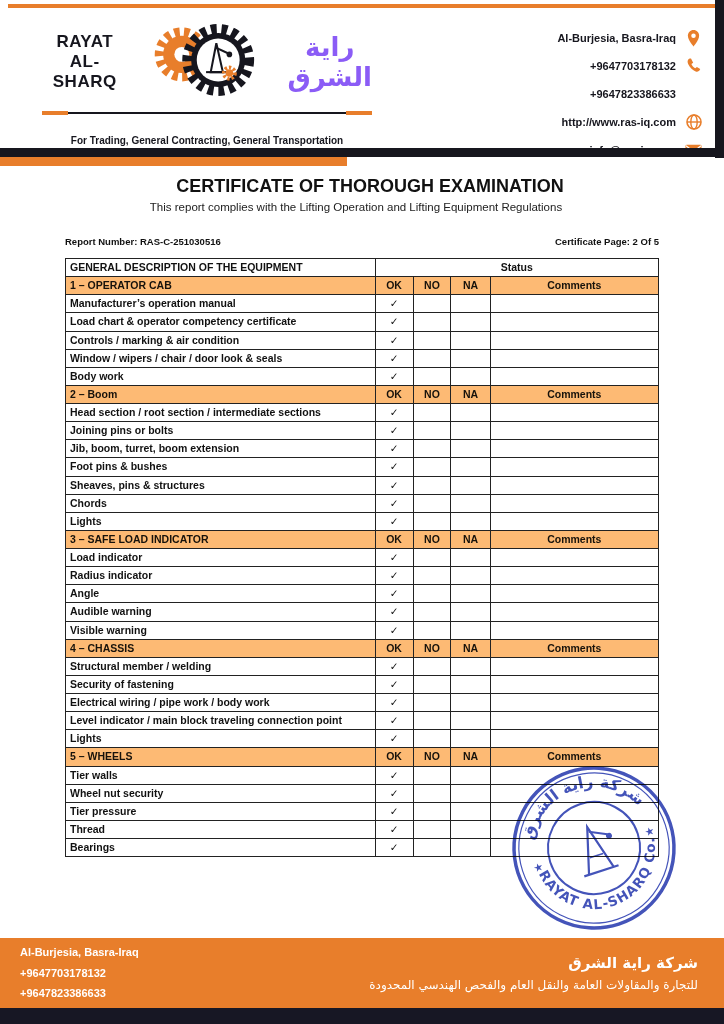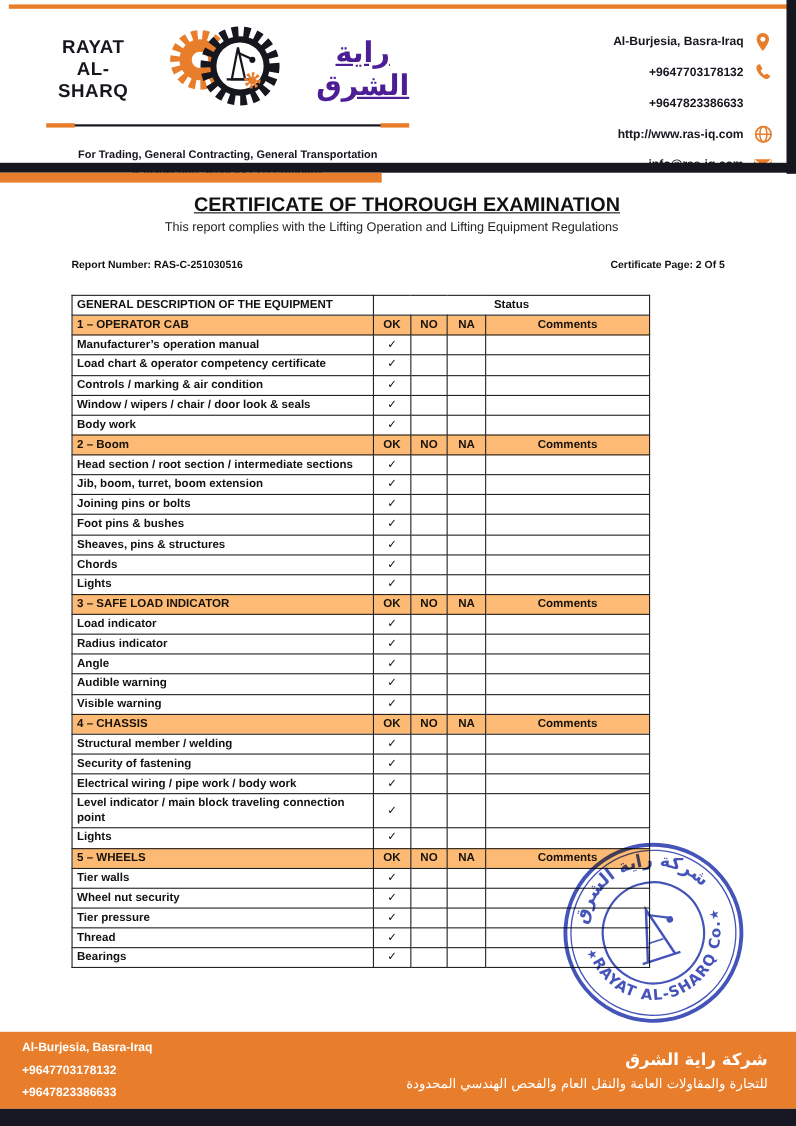--- a/index.html
+++ b/index.html
@@ -7,44 +7,44 @@
   .page { position:relative; width:724px; height:1024px; background:#fff; margin:0 auto; overflow:hidden; }
 
   .top-strip { position:absolute; top:4px; left:8px; right:8px; height:4px; background:#E87E2B; }
   .corner-strip { position:absolute; top:0; right:0; width:9px; height:158px; background:#16161e; }
 
   
   .header { position:absolute; top:14px; left:0; right:0; height:138px; display:flex; justify-content:space-between; }
   .logo-block { margin-left:42px; width:330px; text-align:center; }
   .logo-row { display:flex; align-items:center; justify-content:space-between; gap:24px; }
   .company-en { font-size:17px; font-weight:bold; color:#16161e; letter-spacing:.5px; }
-  .company-ar { font-size:26px; font-weight:bold; color:#4c1d95; font-family:"DejaVu Sans", sans-serif;text-decoration:underline; }
+  .company-ar { font-size:26px; font-weight:bold; color:#8b5cf6; font-family:"DejaVu Sans", sans-serif; }
   .logo-rule { height:2px; background:#16161e; margin:2px 6px 5px 6px; position:relative; }
   .logo-rule:before, .logo-rule:after { content:""; position:absolute; top:-1px; width:26px; height:4px; background:#E87E2B; }
   .logo-rule:before { left:-6px; } .logo-rule:after { right:-6px; }
   .tagline { font-size:10px; font-weight:bold; color:#16161e; line-height:1.45;margin-top:20px; }
 
   .contacts { margin-right:22px; width:250px; padding-top:10px; }
   .contact-item { display:flex; align-items:center; justify-content:flex-end; gap:9px; height:28px; font-size:11px; font-weight:bold; color:#16161e; }
   .contact-item .ic { width:17px; height:17px; flex:0 0 17px; display:flex; align-items:center; justify-content:center; }
   .contact-item .ic.empty { visibility:hidden; }
 
   .sep { position:absolute; top:148px; left:0; right:0; }
   .sep-black { height:9px; background:#16161e; width:100%; }
   .sep-orange { height:9px; background:#E87E2B; width:347px; }
 
   
-  .title { position:absolute; top:176px; left:16px; right:0; text-align:center; font-size:18px; font-weight:bold; color:#111;text-decoration:underline; }
+  .title { position:absolute; top:176px; left:16px; right:0; text-align:center; font-size:18px; font-weight:bold; color:#111; }
   .subtitle { position:absolute; top:201px; left:0; right:12px; text-align:center; font-size:11.5px; color:#222; }
 
   
   .meta { position:absolute; top:236px; left:65px; width:594px; display:flex; justify-content:space-between; font-size:9.5px; font-weight:bold; color:#111;align-items:center; }
 
   
-  .tbl-wrap { position:absolute; top:268px; left:65px; width:526px; }
+  .tbl-wrap { position:absolute; top:258px; left:65px; width:594px; }
   table { border-collapse:collapse; width:100%; table-layout:fixed; }
   td { border:1px solid #222; font-size:10.5px; font-weight:bold; color:#111; padding:2px 4px; height:15px; line-height:1.25; }
   td.c { text-align:center; padding:2px 1px; }
   tr.head-row td { font-size:10.5px; }
   tr.section-row td { background:#fdba74; color:#17120b; }
   .check { font-family:"DejaVu Sans", sans-serif; }
 
   
   .stamp { position:absolute; left:503px; top:757px; width:182px; height:182px; opacity:.88; mix-blend-mode:multiply; }
   .stamp svg { transform:rotate(-18deg); }
@@ -217,28 +217,28 @@
             <td class="c">Comments</td>
           </tr>
           <tr>
             <td>Head section / root section / intermediate sections</td>
             <td class="c check">✓</td>
             <td class="c"></td>
             <td class="c"></td>
             <td class="c"></td>
           </tr>
           <tr>
+            <td>Joining pins or bolts</td>
+            <td class="c check">✓</td>
+            <td class="c"></td>
+            <td class="c"></td>
+            <td class="c"></td>
+          </tr>
+          <tr>
             <td>Jib, boom, turret, boom extension</td>
-            <td class="c check">✓</td>
-            <td class="c"></td>
-            <td class="c"></td>
-            <td class="c"></td>
-          </tr>
-          <tr>
-            <td>Joining pins or bolts</td>
             <td class="c check">✓</td>
             <td class="c"></td>
             <td class="c"></td>
             <td class="c"></td>
           </tr>
           <tr>
             <td>Foot pins &amp; bushes</td>
             <td class="c check">✓</td>
             <td class="c"></td>
             <td class="c"></td>

